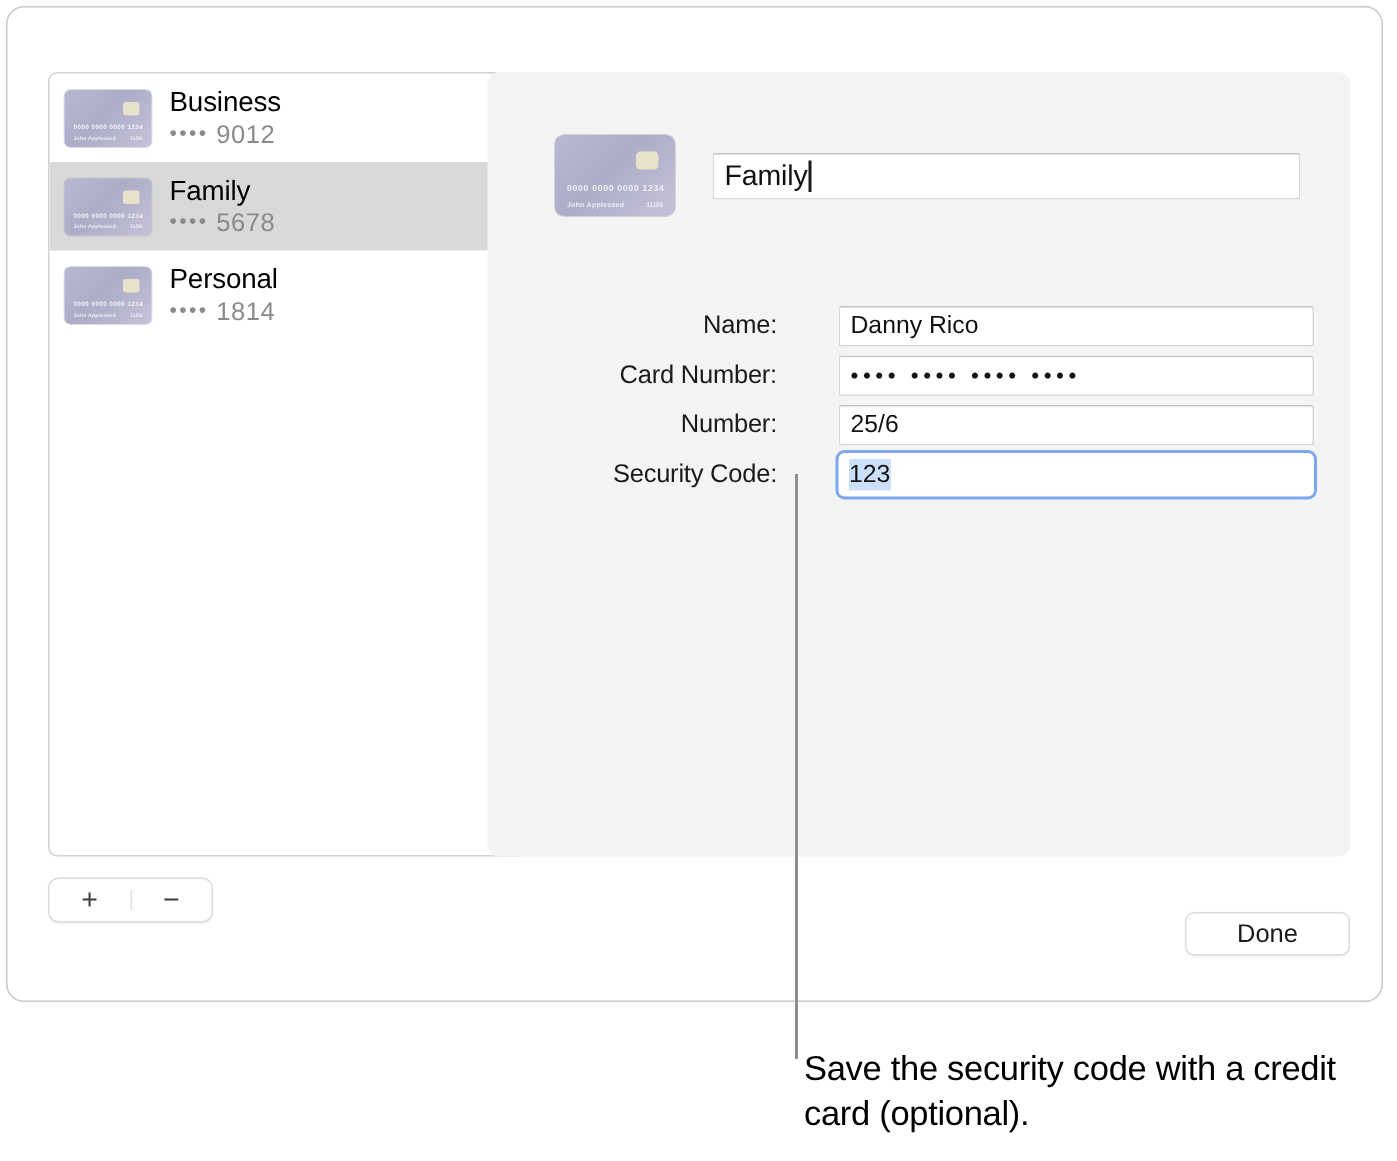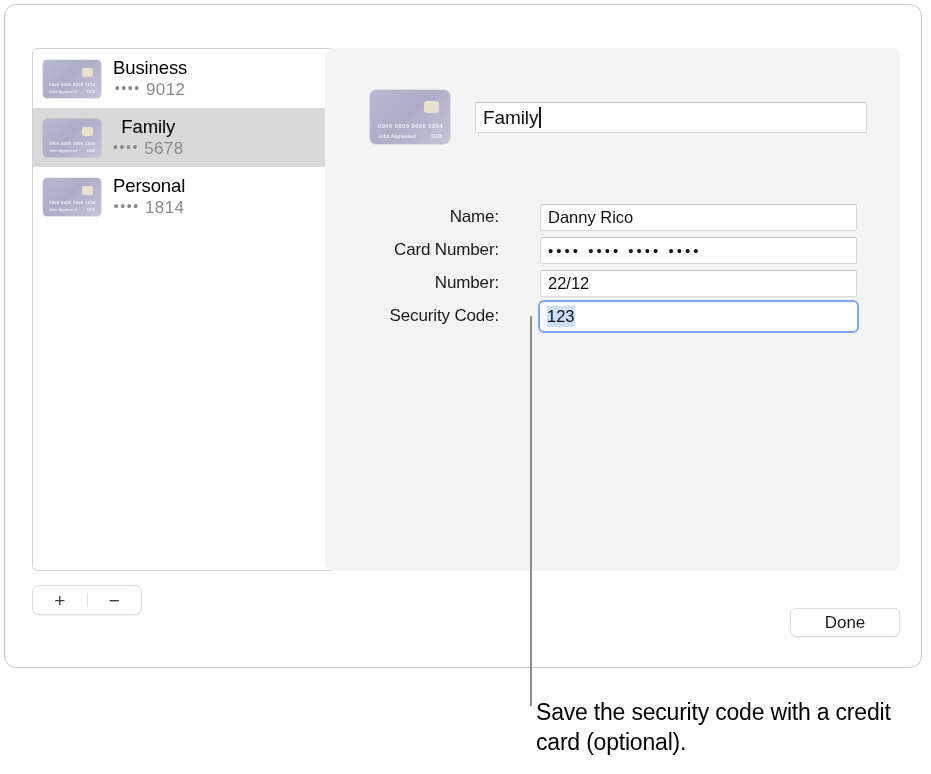--- a/index.html
+++ b/index.html
@@ -34,21 +34,20 @@
     position: absolute;
     left: 27px;
     top: 43px;
     width: 321px;
     height: 523px;
     background: #ffffff;
     border: 1px solid #d2d2d2;
     border-radius: 6px;
     box-sizing: border-box;
     overflow: hidden;
-    text-align: center;
   }
   .card-row {
     display: flex;
     align-items: center;
     height: 59px;
     padding: 0 10px;
     box-sizing: border-box;
     gap: 12px;
   }
   .card-row.selected {
@@ -198,21 +197,21 @@
     display: inline-block;
     width: 1.5px;
     height: 21px;
     background: #1a1a1a;
     margin-left: 1px;
     vertical-align: middle;
   }
 
   .form {
     position: absolute;
-    left: 40px;
+    left: 59px;
     top: 155px;
     width: 492px;
   }
   .form-row {
     display: flex;
     align-items: center;
     height: 28px;
     margin-bottom: 5px;
   }
   .form-row .lbl {
@@ -377,21 +376,21 @@
       <div class="form-row">
         <div class="lbl">Card Number:</div>
         <div class="fld">
           <span class="dots-field">•••• •••• •••• ••••</span>
         </div>
       </div>
 
       <div class="form-row">
         <div class="lbl">Number:</div>
         <div class="fld">
-          <span>22/12</span>
+          <span>25/6</span>
         </div>
       </div>
 
       <div class="form-row">
         <div class="lbl">Security Code:</div>
         <div class="fld focused">
           <span class="sel">123</span>
         </div>
       </div>
 

